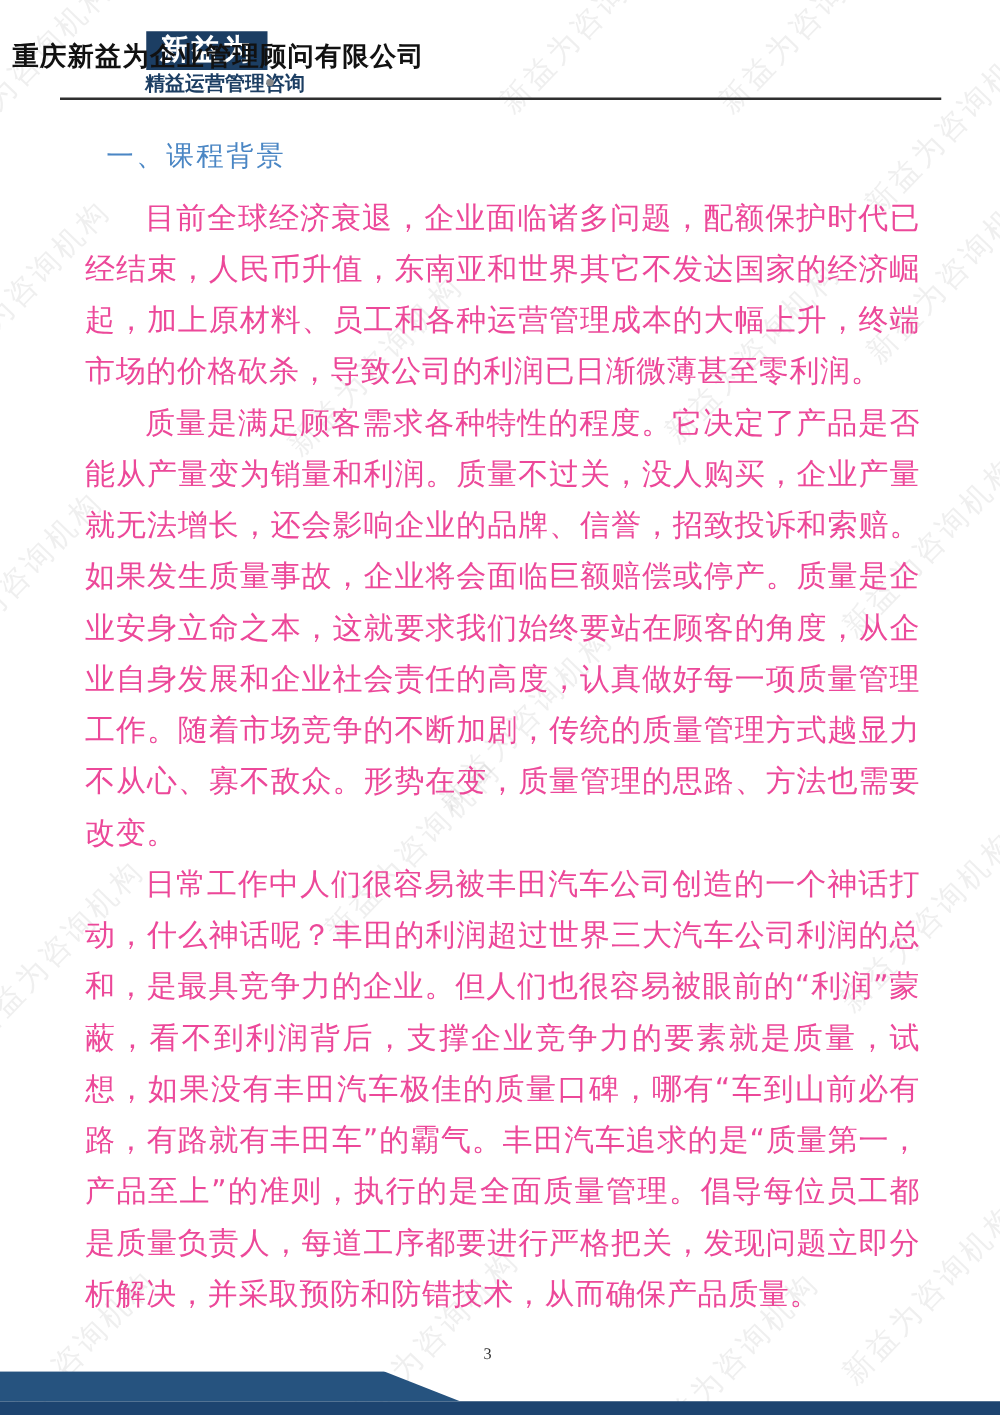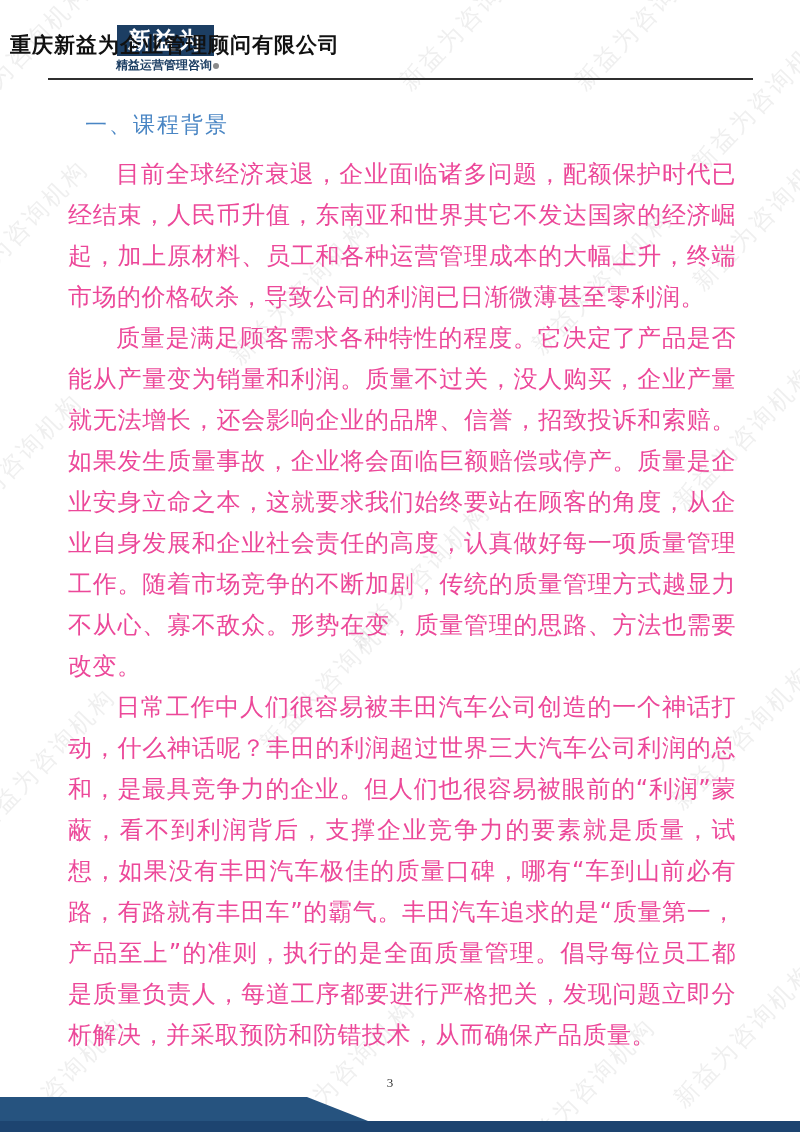--- a/index.html
+++ b/index.html
@@ -18,21 +18,21 @@
   }
   
   .header { position:absolute; left:0; top:0; width:736px; height:82px; z-index:2; }
   .logo-box {
     position:absolute; left:117px; top:25px; width:97px; height:31px;
     background:#1c3e63; color:#ffffff; text-align:center;
     font-size:23px; font-weight:bold; line-height:31px; letter-spacing:2px;
   }
   .logo-sub {
     position:absolute; left:116px; top:57px; width:100px;
-    font-size:12px; font-weight:bold; color:#1c3e63; white-space:nowrap;
+    font-size:16px; font-weight:bold; color:#1c3e63; white-space:nowrap;
   }
   .logo-dot {
     position:absolute; left:213px; top:63px; width:6px; height:6px;
     border-radius:50%; background:#8a8a8a;
   }
   .company-cn {
     position:absolute; left:0; top:31px; width:800px; padding-left:10px;
     text-align:left; font-size:21px; font-weight:bold; color:#111111;
     letter-spacing:1px;
   }

